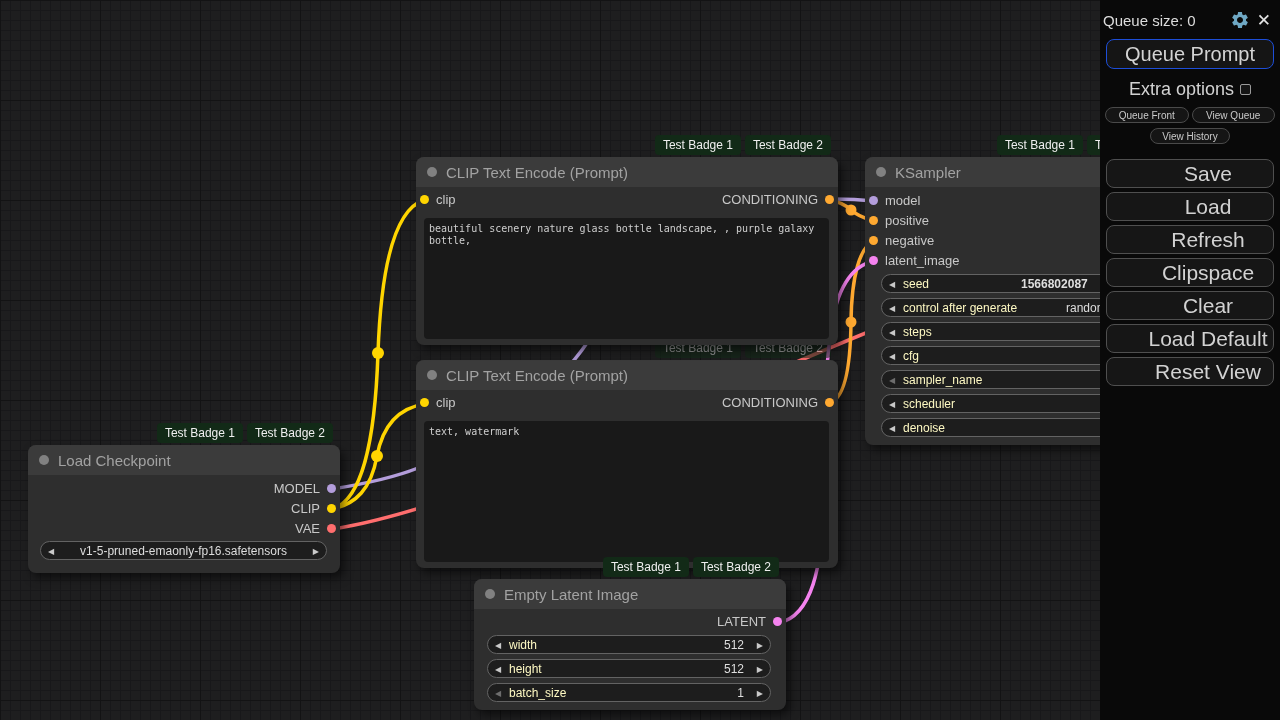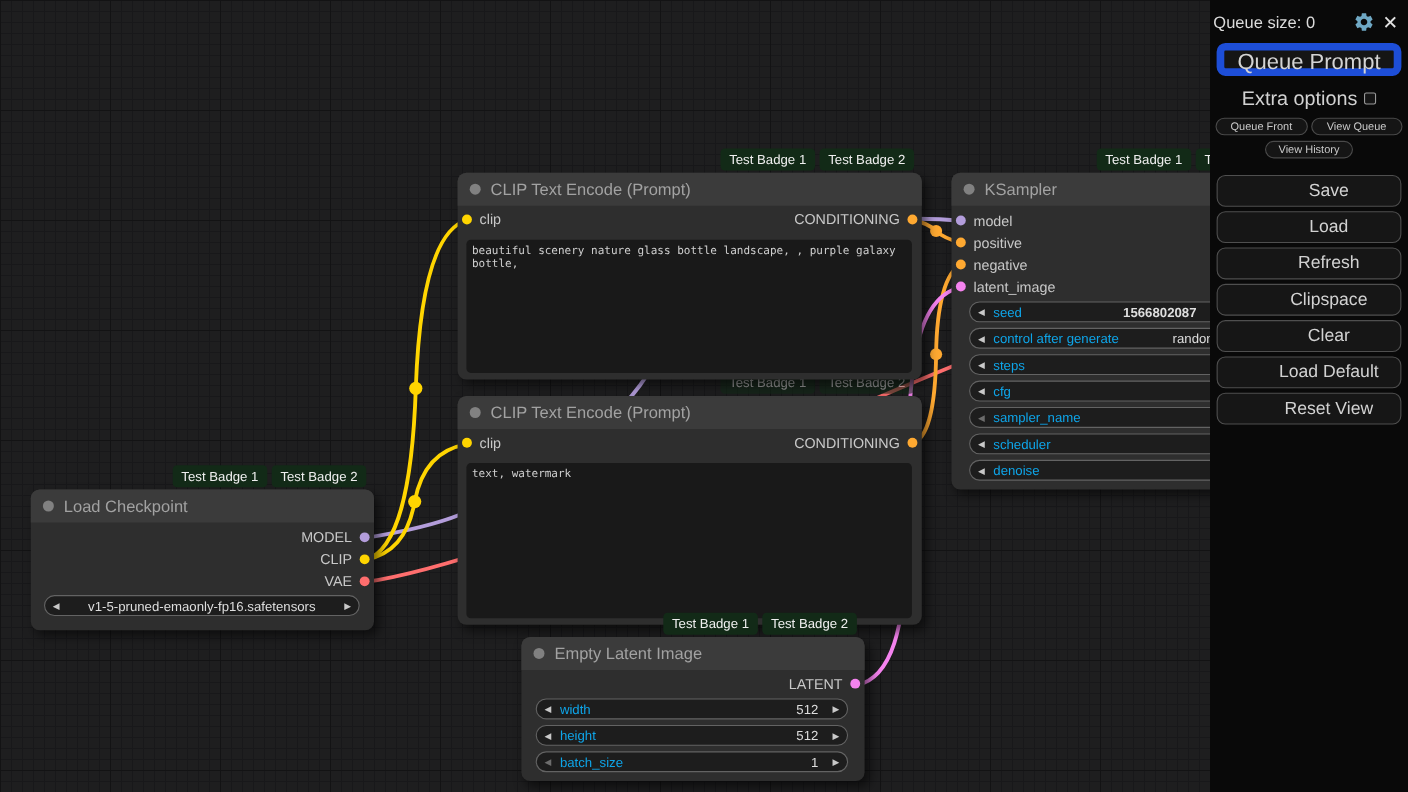--- a/index.html
+++ b/index.html
@@ -35,21 +35,21 @@
   .in-label  { position: absolute; left: 20px;  line-height: 20px; font-size: 13px; color: #c8c8c8; white-space: nowrap; }
   .out-label { position: absolute; right: 20px; line-height: 20px; font-size: 13px; color: #c8c8c8; white-space: nowrap; }
 
   .pill {
     position: absolute; height: 19px; background: #1d1d1d;
     border: 1px solid #636363; border-radius: 10px; font-size: 12px; overflow: hidden;
   }
   .al, .ar { position: absolute; top: 50%; transform: translateY(-50%); font-size: 8px; color: #c9c9c9; cursor: pointer; }
   .al { left: 7px; } .ar { right: 7px; }
   .al.dim, .ar.dim { color: #6d6d6d; }
-  .wl { position: absolute; left: 21px; top: 50%; transform: translateY(-50%); color: #0ea5e9; white-space: nowrap; }
+  .wl { position: absolute; left: 21px; top: 50%; transform: translateY(-50%); color: #fef9c3; white-space: nowrap; }
   .wv { position: absolute; right: 26px; top: 50%; transform: translateY(-50%); color: #dedede; white-space: nowrap; }
   .wv.center { left: 20px; right: 20px; text-align: center; }
   .wv.anchored { right: auto; }
 
   .textarea {
     position: absolute; background: #191919; border-radius: 4px;
     font-family: "DejaVu Sans Mono", monospace; font-size: 10px; line-height: 12px;
     color: #cfcfcf; padding: 5px; white-space: pre-wrap; overflow-wrap: break-word; overflow: hidden;
   }
 
@@ -64,34 +64,34 @@
     position: absolute; left: 1100px; top: 0; width: 180px; height: 720px;
     background: #090909; z-index: 100;
   }
   .menu-header { display: flex; align-items: center; padding: 10px 9px 0 3px; gap: 7px; }
   .queue-size { flex: 1; font-size: 15px; color: #dcdcdc; }
   .gear-btn, .close-btn { background: none; border: none; cursor: pointer; padding: 0; line-height: 0; }
   .close-btn { font-size: 17px; color: #e2e2e2; line-height: 1; }
   button { font-family: inherit; cursor: pointer; }
   .qp-btn {
     display: block; margin: 9px auto 0; width: 168px; height: 30px;
-    border-radius: 8px; background: #151515; border: 7px solid #1d4ed8;
+    border-radius: 8px; background: #151515; border: 1px solid #1d4ed8;
     color: #d4d4d4; font-size: 20px;
   }
   .extra-row { margin-top: 10px; display: flex; justify-content: center; align-items: center; gap: 6px;
     font-size: 18px; color: #d2d2d2; }
   .checkbox { width: 11px; height: 11px; border: 1px solid #9a9a9a; background: #151515; border-radius: 2px; cursor: pointer; }
   .small-row { margin: 7px 5px 0; display: flex; gap: 3px; }
   .sm-btn { flex: 1; height: 16px; border-radius: 8px; background: #151515; border: 1px solid #4a4a4a;
     color: #c9c9c9; font-size: 10px; padding: 0; }
   .history-row { display: flex; justify-content: center; margin-top: 5px; }
   .sm-btn.history { flex: none; width: 80px; }
   .actions { margin-top: 15px; display: flex; flex-direction: column; gap: 4px; align-items: center; }
   .act-btn { width: 168px; height: 29px; border-radius: 8px; background: #161616; border: 1px solid #4f4f4f;
-    color: #d2d2d2; font-size: 16px; padding-left: 36px; }
+    color: #d2d2d2; font-size: 21px; padding-left: 36px; }
 </style>
 </head>
 <body>
 
 <div class="canvas">
 
   <svg class="wires">
     <path d="M 332.5 489 C 370 483 398 476 418 468 C 478 444 545 400 582 350 C 624 292 642 236 700 217 C 752 200 830 196 873.5 201" stroke="#B39DDB" stroke-width="3.5" fill="none"></path>
     <path d="M 332.5 529 C 430 515 640 430 755 380 C 810 356 870 330 920 312" stroke="#FF6E6E" stroke-width="3.5" fill="none"></path>
     <path d="M 332.5 509 C 362 500 375 442 378 353 C 381 268 394 209 424.5 200" stroke="#FFD500" stroke-width="3.5" fill="none"></path>

